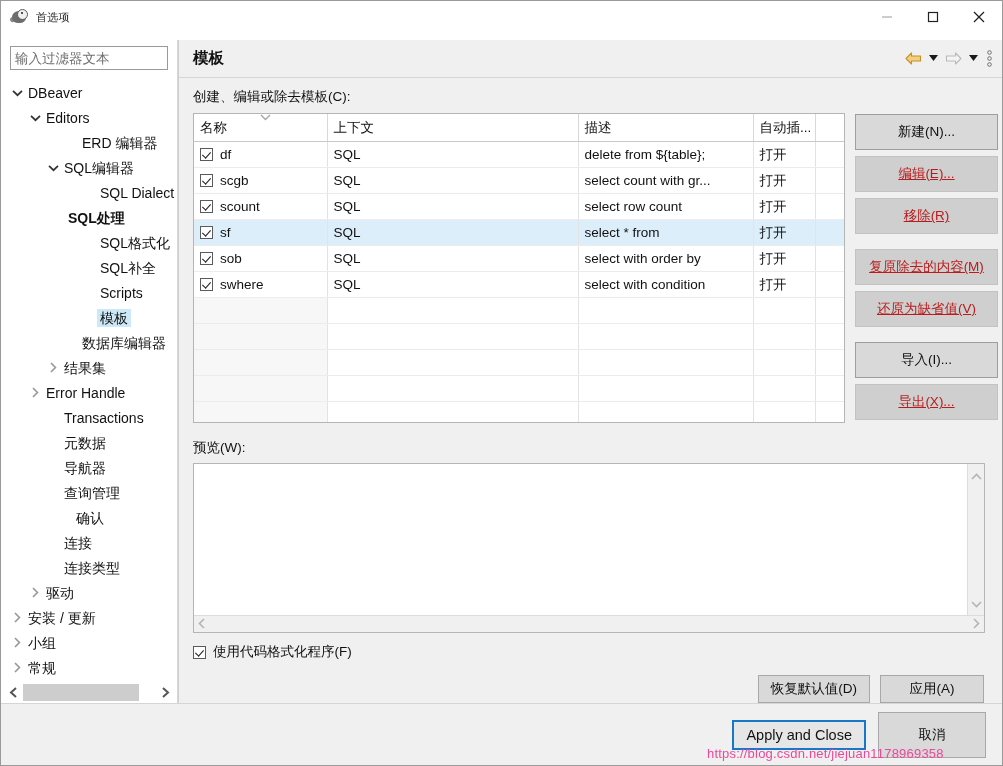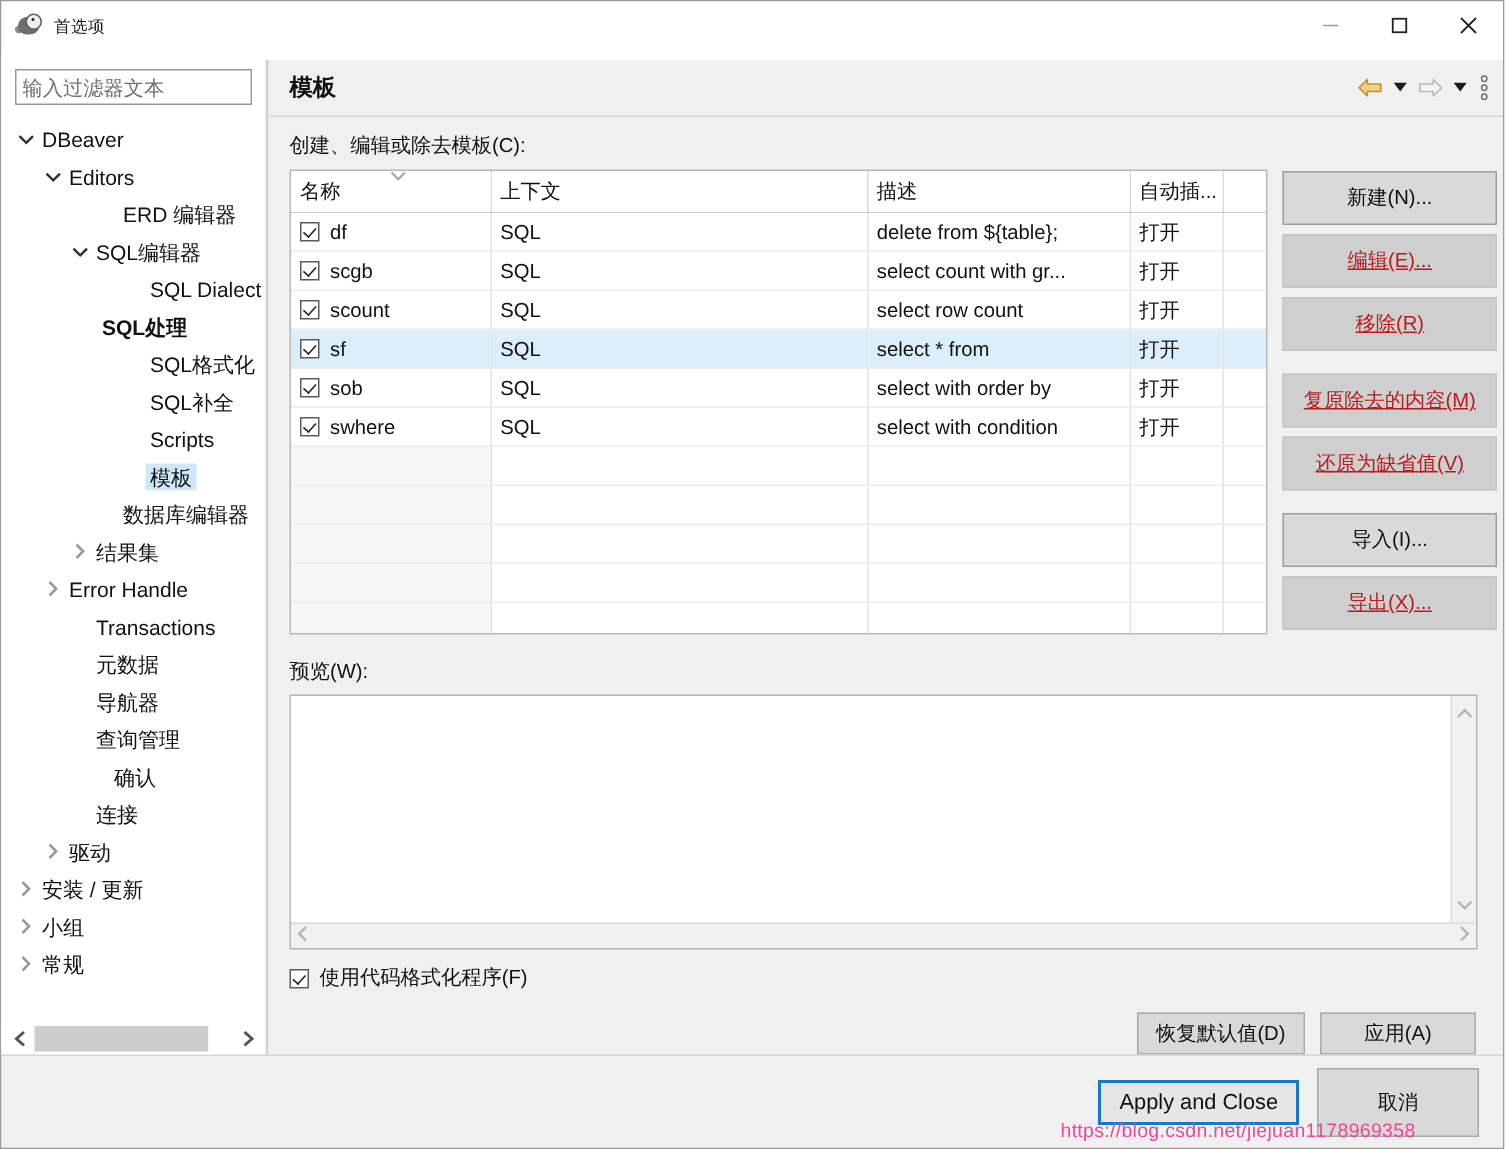--- a/index.html
+++ b/index.html
@@ -592,20 +592,24 @@
             <span class="tlabel">查询管理</span>
           </div>
           <div class="tnode" style="padding-left: 56px;">
             <span class="twist"></span>
             <span class="tlabel">确认</span>
           </div>
           <div class="tnode" style="padding-left: 44px;">
             <span class="twist"></span>
             <span class="tlabel">连接</span>
           </div>
+          <div class="tnode" style="padding-left: 44px;">
+            <span class="twist"></span>
+            <span class="tlabel">连接类型</span>
+          </div>
           <div class="tnode" style="padding-left: 26px;">
             <span class="twist">
               <svg class="chev" width="8" height="11" viewBox="0 0 8 11">
                 <polyline points="2,1 6.4,5.5 2,10" fill="none" stroke="#9a9a9a" stroke-width="1.7"></polyline>
               </svg>
             </span>
             <span class="tlabel">驱动</span>
           </div>
           <div class="tnode" style="padding-left: 8px;">
             <span class="twist">

